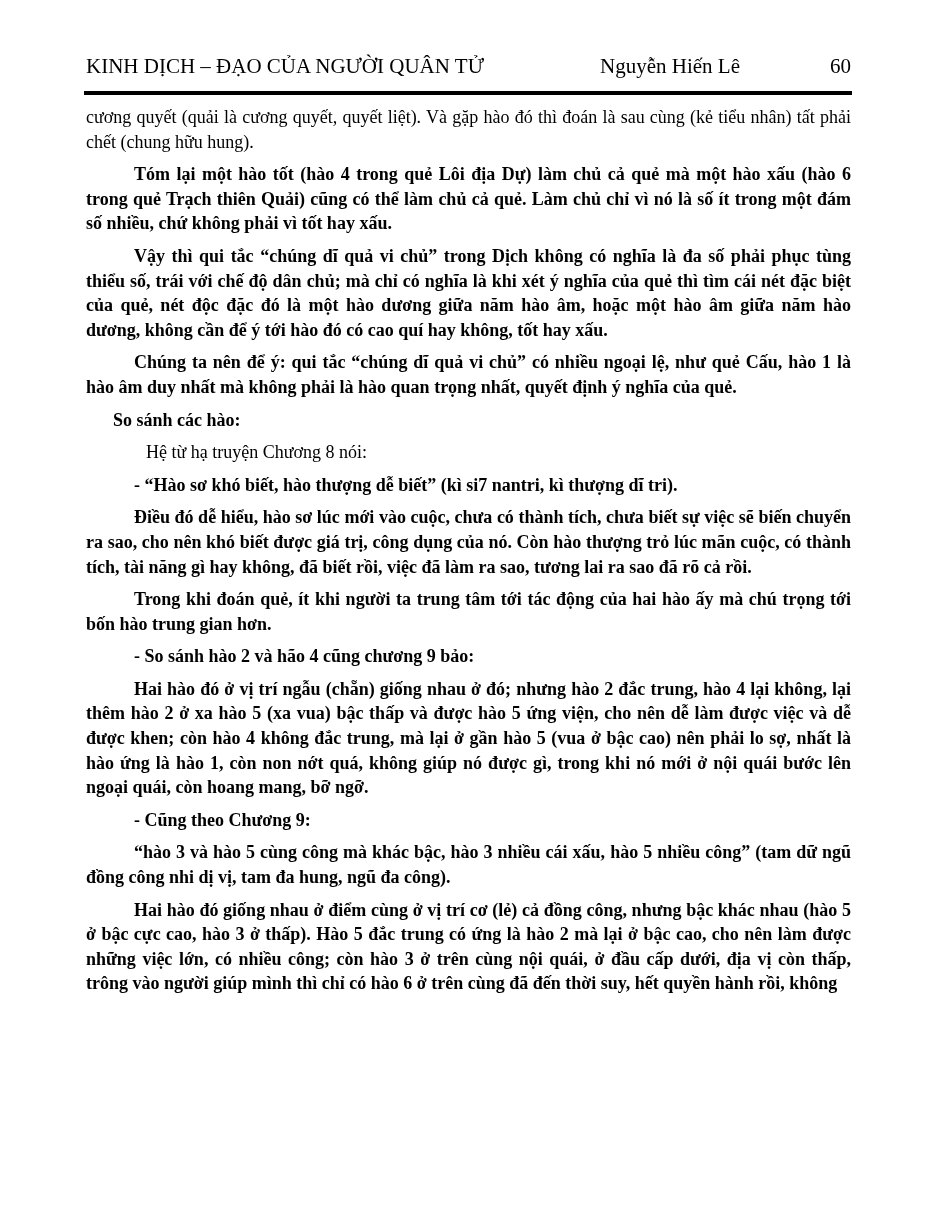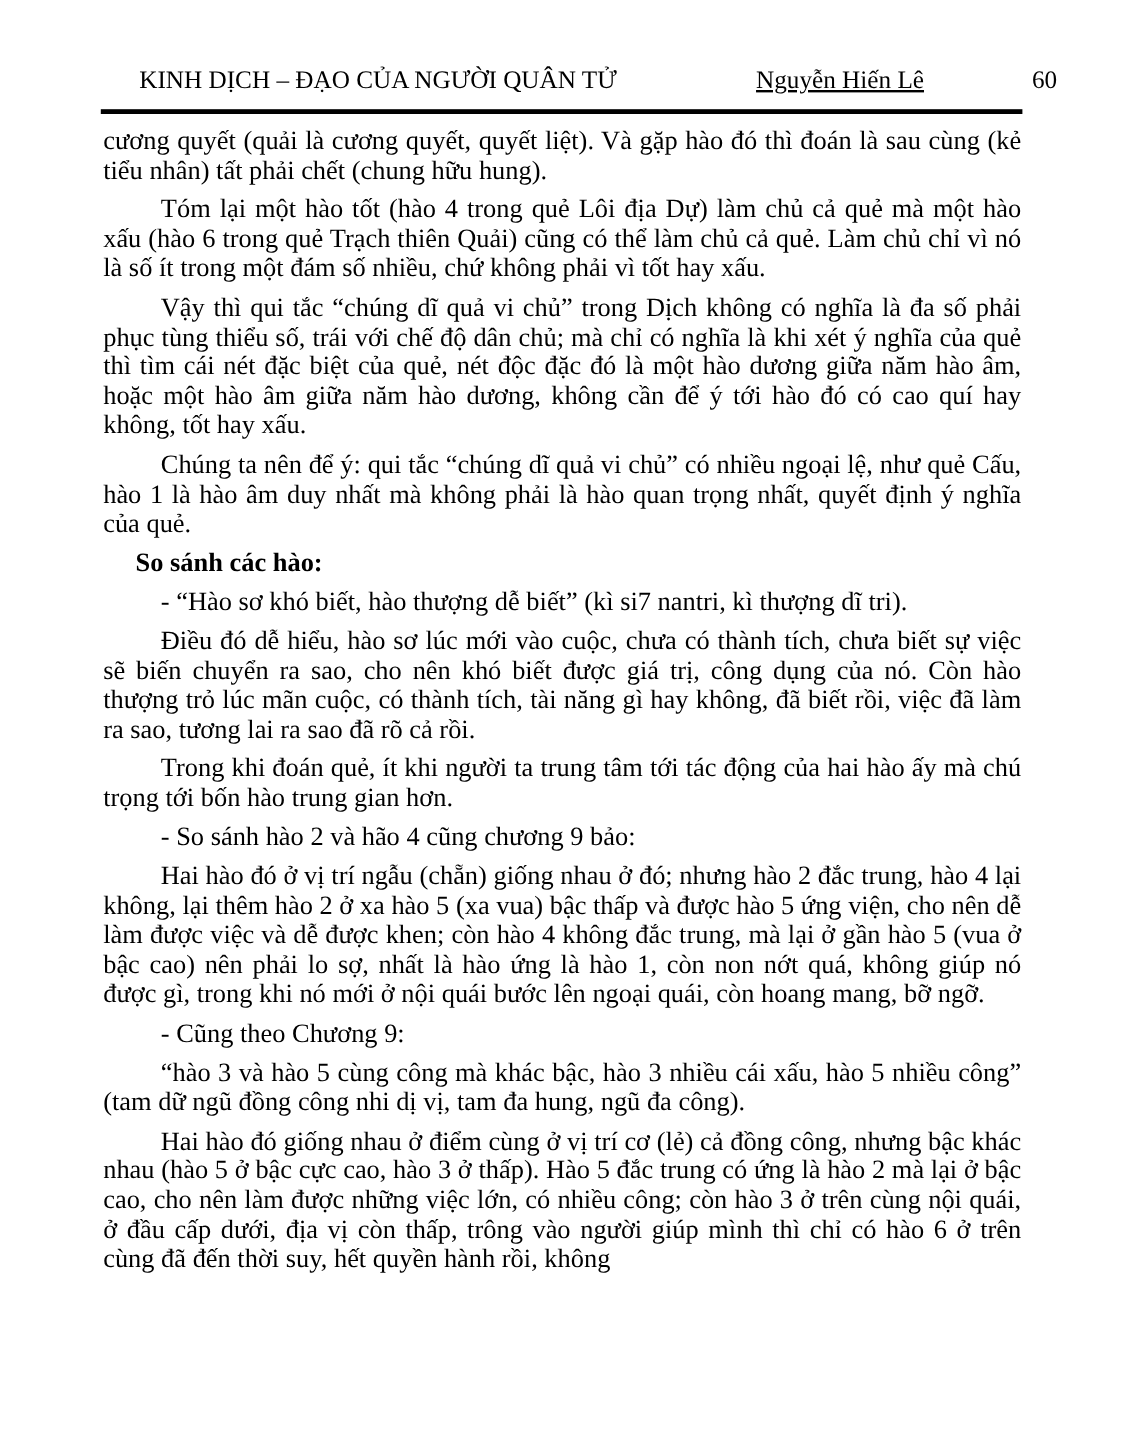--- a/index.html
+++ b/index.html
@@ -18,52 +18,50 @@
   }
   .page-header {
     position: absolute;
     left: 86px;
     top: 54px;
     width: 765px;
     display: flex;
     align-items: baseline;
     font-size: 21px;
     white-space: nowrap;
-    margin-left: 30px;
   }
   .page-header .title {
     flex: 1 1 auto;
   }
   .page-header .author {
     margin-right: 90px;
-    text-decoration: underline;
   }
   .header-rule {
     position: absolute;
     left: 84px;
     top: 91px;
     width: 768px;
     height: 4px;
     background: #000000;
   }
   .body-text {
     position: absolute;
     left: 86px;
     top: 105px;
     width: 765px;
-    font-size: 22px;
+    font-size: 18px;
     line-height: 24.6px;
     text-align: justify;
   }
   .para {
     margin: 0 0 8px 0;
     padding: 0;
   }
   .style-flush       { text-indent: 0; }
-  .style-indent      { text-indent: 48px; }
+  .style-indent      { text-indent: 48px; font-weight: bold; }
   .style-indent-small{ text-indent: 27px; font-weight: bold; }
   .style-indent-large{ text-indent: 60px; }
 </style>
 </head>
 <body>
 
 <div class="page">
 
   <header class="page-header">
     <span class="title">KINH DỊCH – ĐẠO CỦA NGƯỜI QUÂN TỬ</span>
@@ -72,20 +70,21 @@
   </header>
 
   <div class="header-rule"></div>
 
   <main class="body-text">
       <p class="para style-flush">cương quyết (quải là cương quyết, quyết liệt). Và gặp hào đó thì đoán là sau cùng (kẻ tiểu nhân) tất phải chết (chung hữu hung).</p>
       <p class="para style-indent">Tóm lại một hào tốt (hào 4 trong quẻ Lôi địa Dự) làm chủ cả quẻ mà một hào xấu (hào 6 trong quẻ Trạch thiên Quải) cũng có thể làm chủ cả quẻ. Làm chủ chỉ vì nó là số ít trong một đám số nhiều, chứ không phải vì tốt hay xấu.</p>
       <p class="para style-indent">Vậy thì qui tắc “chúng dĩ quả vi chủ” trong Dịch không có nghĩa là đa số phải phục tùng thiểu số, trái với chế độ dân chủ; mà chỉ có nghĩa là khi xét ý nghĩa của quẻ thì tìm cái nét đặc biệt của quẻ, nét độc đặc đó là một hào dương giữa năm hào âm, hoặc một hào âm giữa năm hào dương, không cần để ý tới hào đó có cao quí hay không, tốt hay xấu.</p>
       <p class="para style-indent">Chúng ta nên để ý: qui tắc “chúng dĩ quả vi chủ” có nhiều ngoại lệ, như quẻ Cấu, hào 1 là hào âm duy nhất mà không phải là hào quan trọng nhất, quyết định ý nghĩa của quẻ.</p>
       <p class="para style-indent-small">So sánh các hào:</p>
+      <p class="para style-indent-large">Hệ từ hạ truyện Chương 8 nói:</p>
       <p class="para style-indent">- “Hào sơ khó biết, hào thượng dễ biết” (kì si7 nantri, kì thượng dĩ tri).</p>
       <p class="para style-indent">Điều đó dễ hiểu, hào sơ lúc mới vào cuộc, chưa có thành tích, chưa biết sự việc sẽ biến chuyển ra sao, cho nên khó biết được giá trị, công dụng của nó. Còn hào thượng trỏ lúc mãn cuộc, có thành tích, tài năng gì hay không, đã biết rồi, việc đã làm ra sao, tương lai ra sao đã rõ cả rồi.</p>
       <p class="para style-indent">Trong khi đoán quẻ, ít khi người ta trung tâm tới tác động của hai hào ấy mà chú trọng tới bốn hào trung gian hơn.</p>
       <p class="para style-indent">- So sánh hào 2 và hão 4 cũng chương 9 bảo:</p>
       <p class="para style-indent">Hai hào đó ở vị trí ngẫu (chẵn) giống nhau ở đó; nhưng hào 2 đắc trung, hào 4 lại không, lại thêm hào 2 ở xa hào 5 (xa vua) bậc thấp và được hào 5 ứng viện, cho nên dễ làm được việc và dễ được khen; còn hào 4 không đắc trung, mà lại ở gần hào 5 (vua ở bậc cao) nên phải lo sợ, nhất là hào ứng là hào 1, còn non nớt quá, không giúp nó được gì, trong khi nó mới ở nội quái bước lên ngoại quái, còn hoang mang, bỡ ngỡ.</p>
       <p class="para style-indent">- Cũng theo Chương 9:</p>
       <p class="para style-indent">“hào 3 và hào 5 cùng công mà khác bậc, hào 3 nhiều cái xấu, hào 5 nhiều công” (tam dữ ngũ đồng công nhi dị vị, tam đa hung, ngũ đa công).</p>
       <p class="para style-indent">Hai hào đó giống nhau ở điểm cùng ở vị trí cơ (lẻ) cả đồng công, nhưng bậc khác nhau (hào 5 ở bậc cực cao, hào 3 ở thấp). Hào 5 đắc trung có ứng là hào 2 mà lại ở bậc cao, cho nên làm được những việc lớn, có nhiều công; còn hào 3 ở trên cùng nội quái, ở đầu cấp dưới, địa vị còn thấp, trông vào người giúp mình thì chỉ có hào 6 ở trên cùng đã đến thời suy, hết quyền hành rồi, không</p>
     </main>
 

